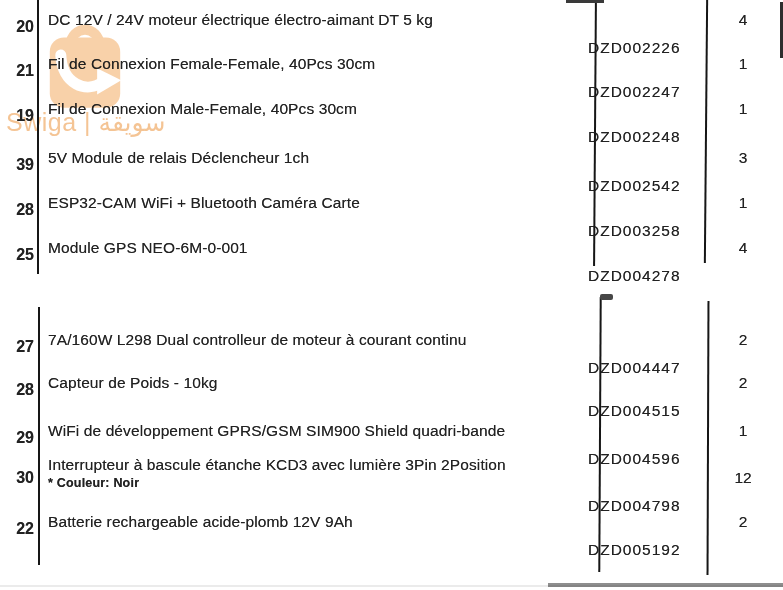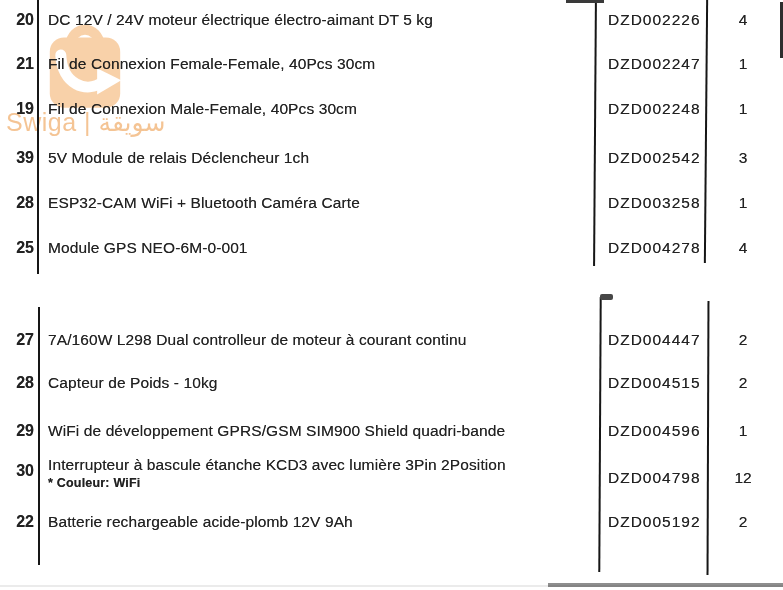--- a/index.html
+++ b/index.html
@@ -15,23 +15,23 @@
   .watermark{position:absolute;left:4px;top:22px;width:180px;height:125px;z-index:0;}
   .wm-logo{position:absolute;left:42px;top:0;opacity:.5;}
   .wm-text{
     position:absolute;left:2px;top:86px;width:176px;
     font-size:25px;font-weight:normal;letter-spacing:.5px;
     color:#ee9d4e;opacity:.6;white-space:nowrap;
   }
   
   .cell{position:absolute;height:22px;line-height:22px;z-index:2;
         font-size:15.5px;text-shadow:0 0 .5px rgba(0,0,0,.55);white-space:nowrap;}
-  .num {left:0;width:34px;text-align:right;font-weight:bold;font-size:16px;}
+  .num {left:0;width:34px;text-align:right;font-weight:bold;font-size:16px;margin-top:7px;}
   .desc{left:48px;width:548px;letter-spacing:.1px;}
-  .code{left:608px;width:96px;letter-spacing:1px;}
+  .code{left:588px;width:96px;letter-spacing:1px;margin-top:28px;}
   .qty {left:712px;width:62px;text-align:center;}
   .note{font-size:12.5px;font-weight:bold;letter-spacing:.2px;height:16px;line-height:16px;}
   
   .vline{position:absolute;width:2px;background:#161616;z-index:1;}
   .artifact{position:absolute;z-index:1;}
 </style>
 </head>
 <body>
 
 <div class="page">
@@ -118,21 +118,21 @@
   <div>
     <span class="cell num" style="top:420px">29</span>
     <span class="cell desc" style="top:420px">WiFi de développement GPRS/GSM SIM900 Shield quadri-bande</span>
     <span class="cell code" style="top:420px">DZD004596</span>
     <span class="cell qty" style="top:420px">1</span>
   </div>
 
   <div>
     <span class="cell num" style="top:460px">30</span>
     <span class="cell desc" style="top:454px">Interrupteur à bascule étanche KCD3 avec lumière 3Pin 2Position</span>
-    <span class="cell desc note" style="top:475px">* Couleur: WiFi</span>
+    <span class="cell desc note" style="top:475px">* Couleur: Noir</span>
     <span class="cell code" style="top:467px">DZD004798</span>
     <span class="cell qty" style="top:467px">12</span>
   </div>
 
   <div>
     <span class="cell num" style="top:511px">22</span>
     <span class="cell desc" style="top:511px">Batterie rechargeable acide-plomb 12V 9Ah</span>
     <span class="cell code" style="top:511px">DZD005192</span>
     <span class="cell qty" style="top:511px">2</span>
   </div>

